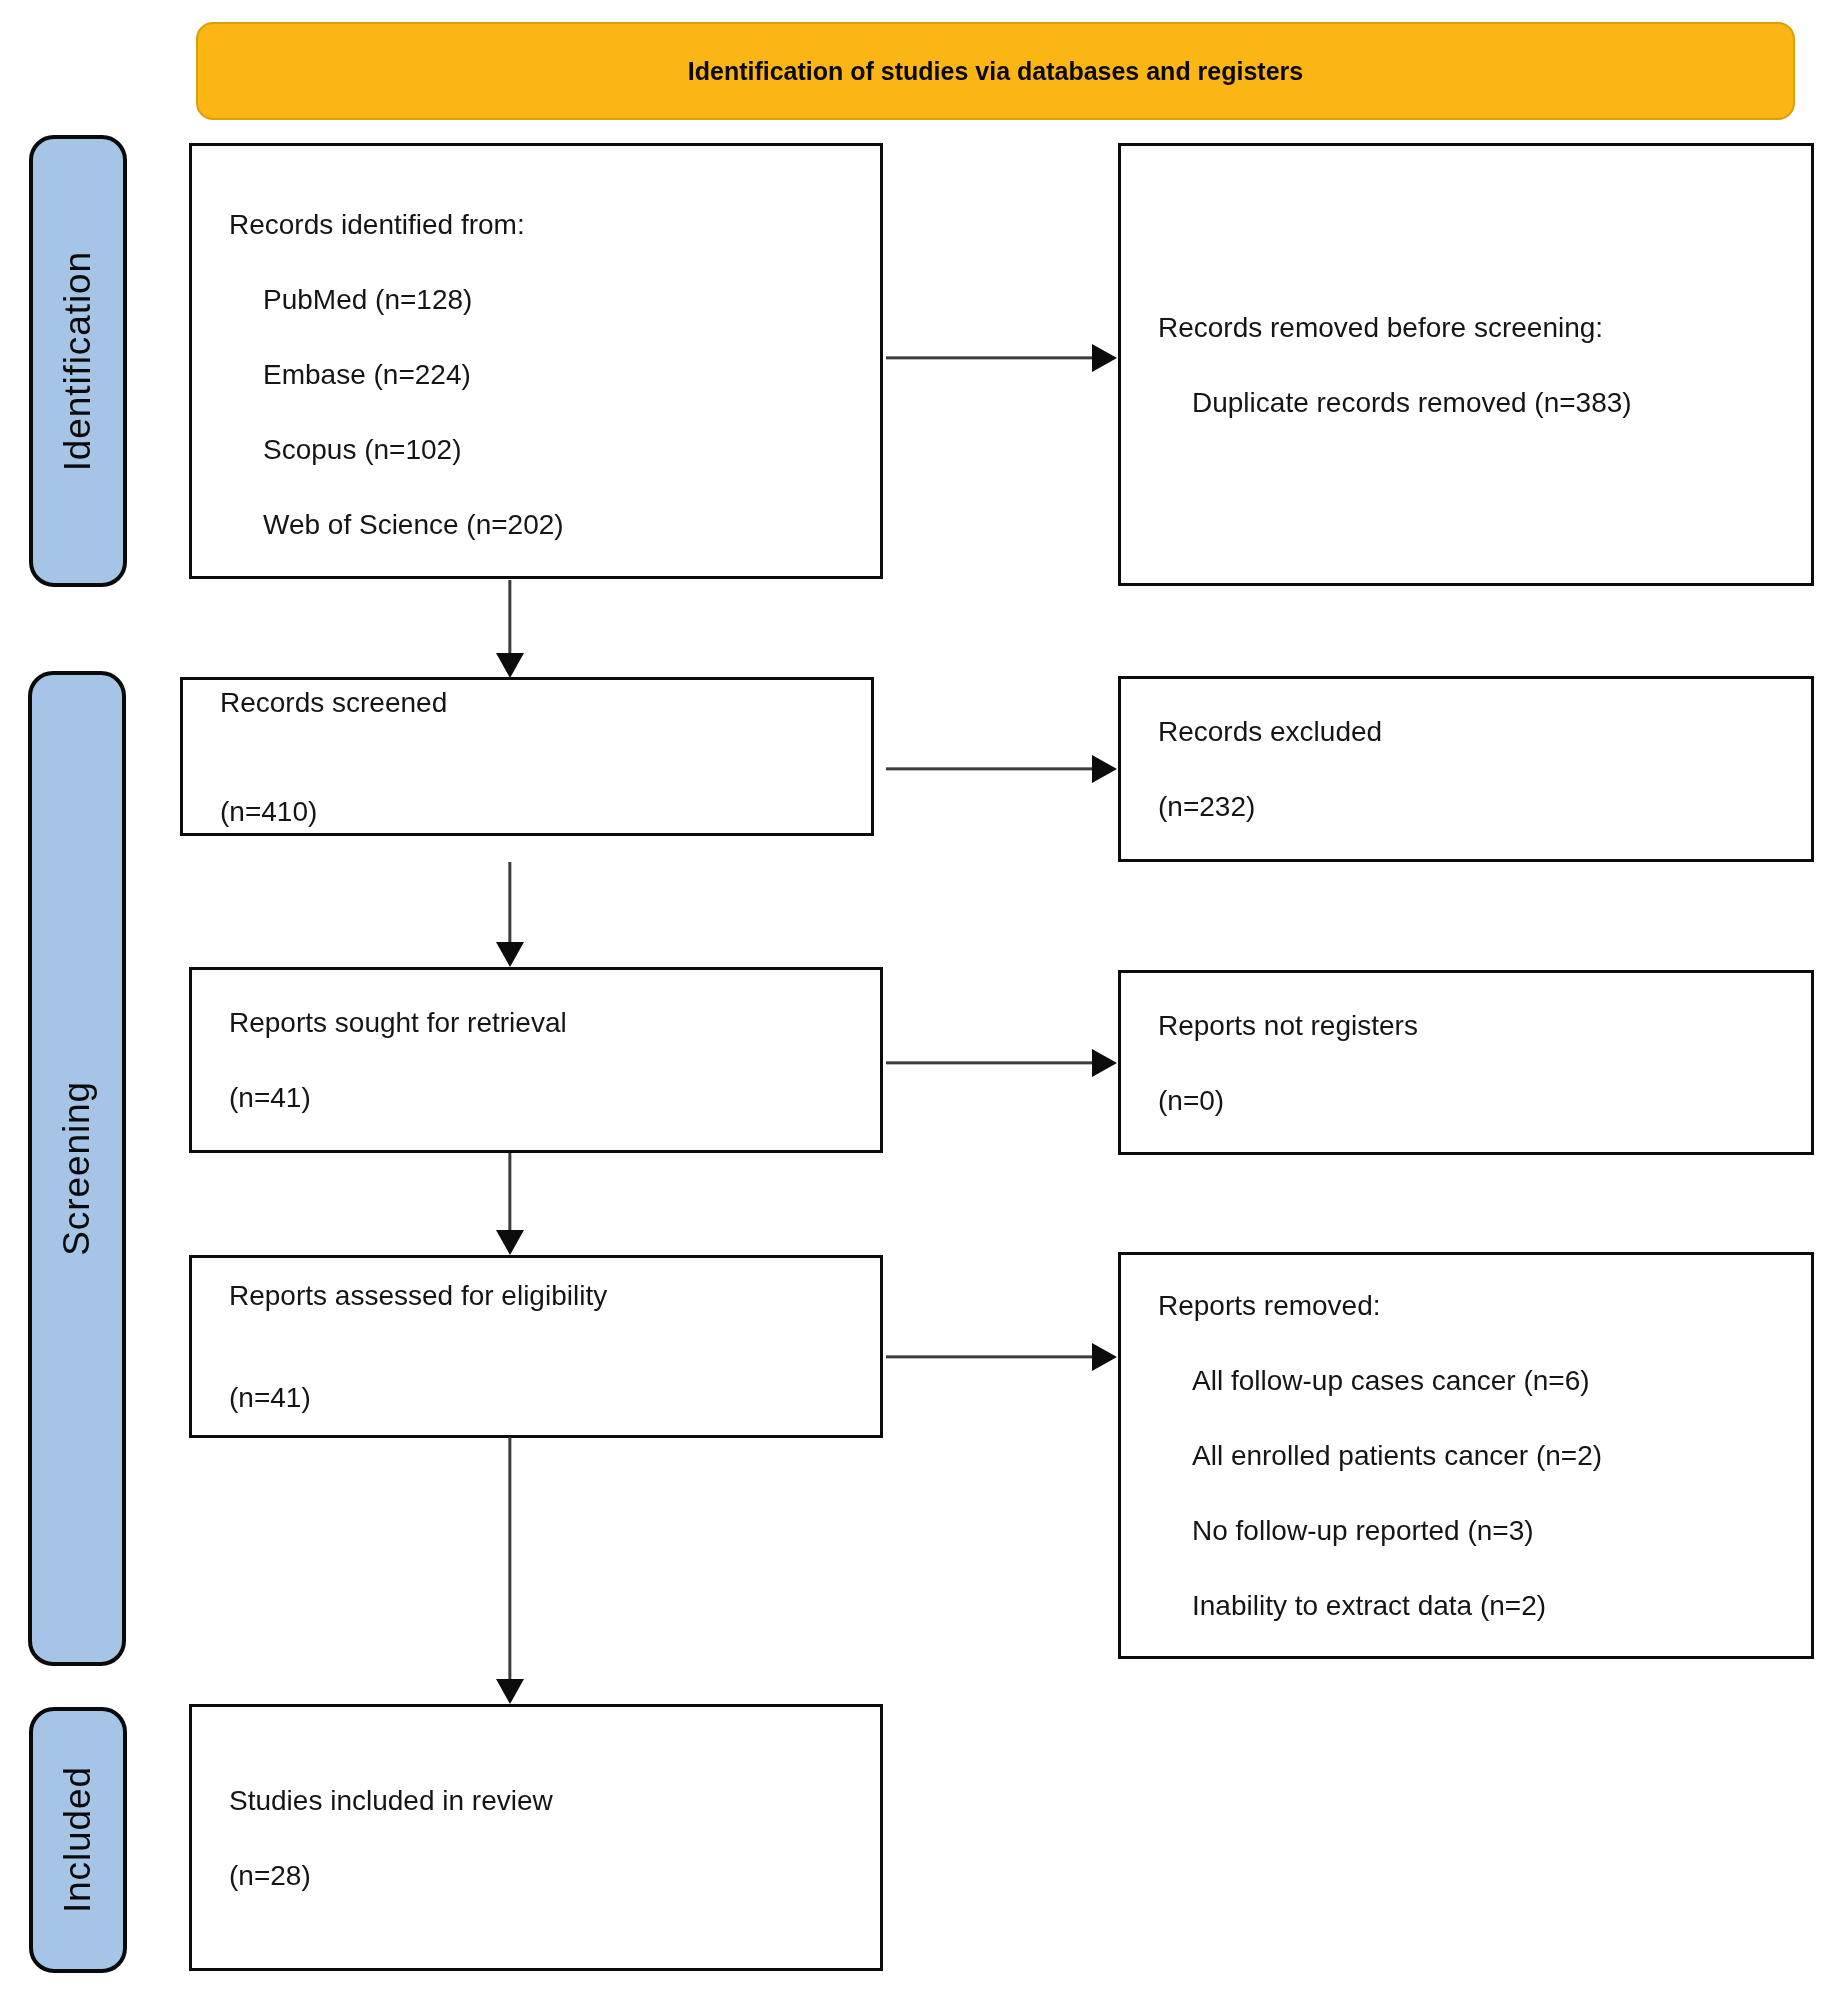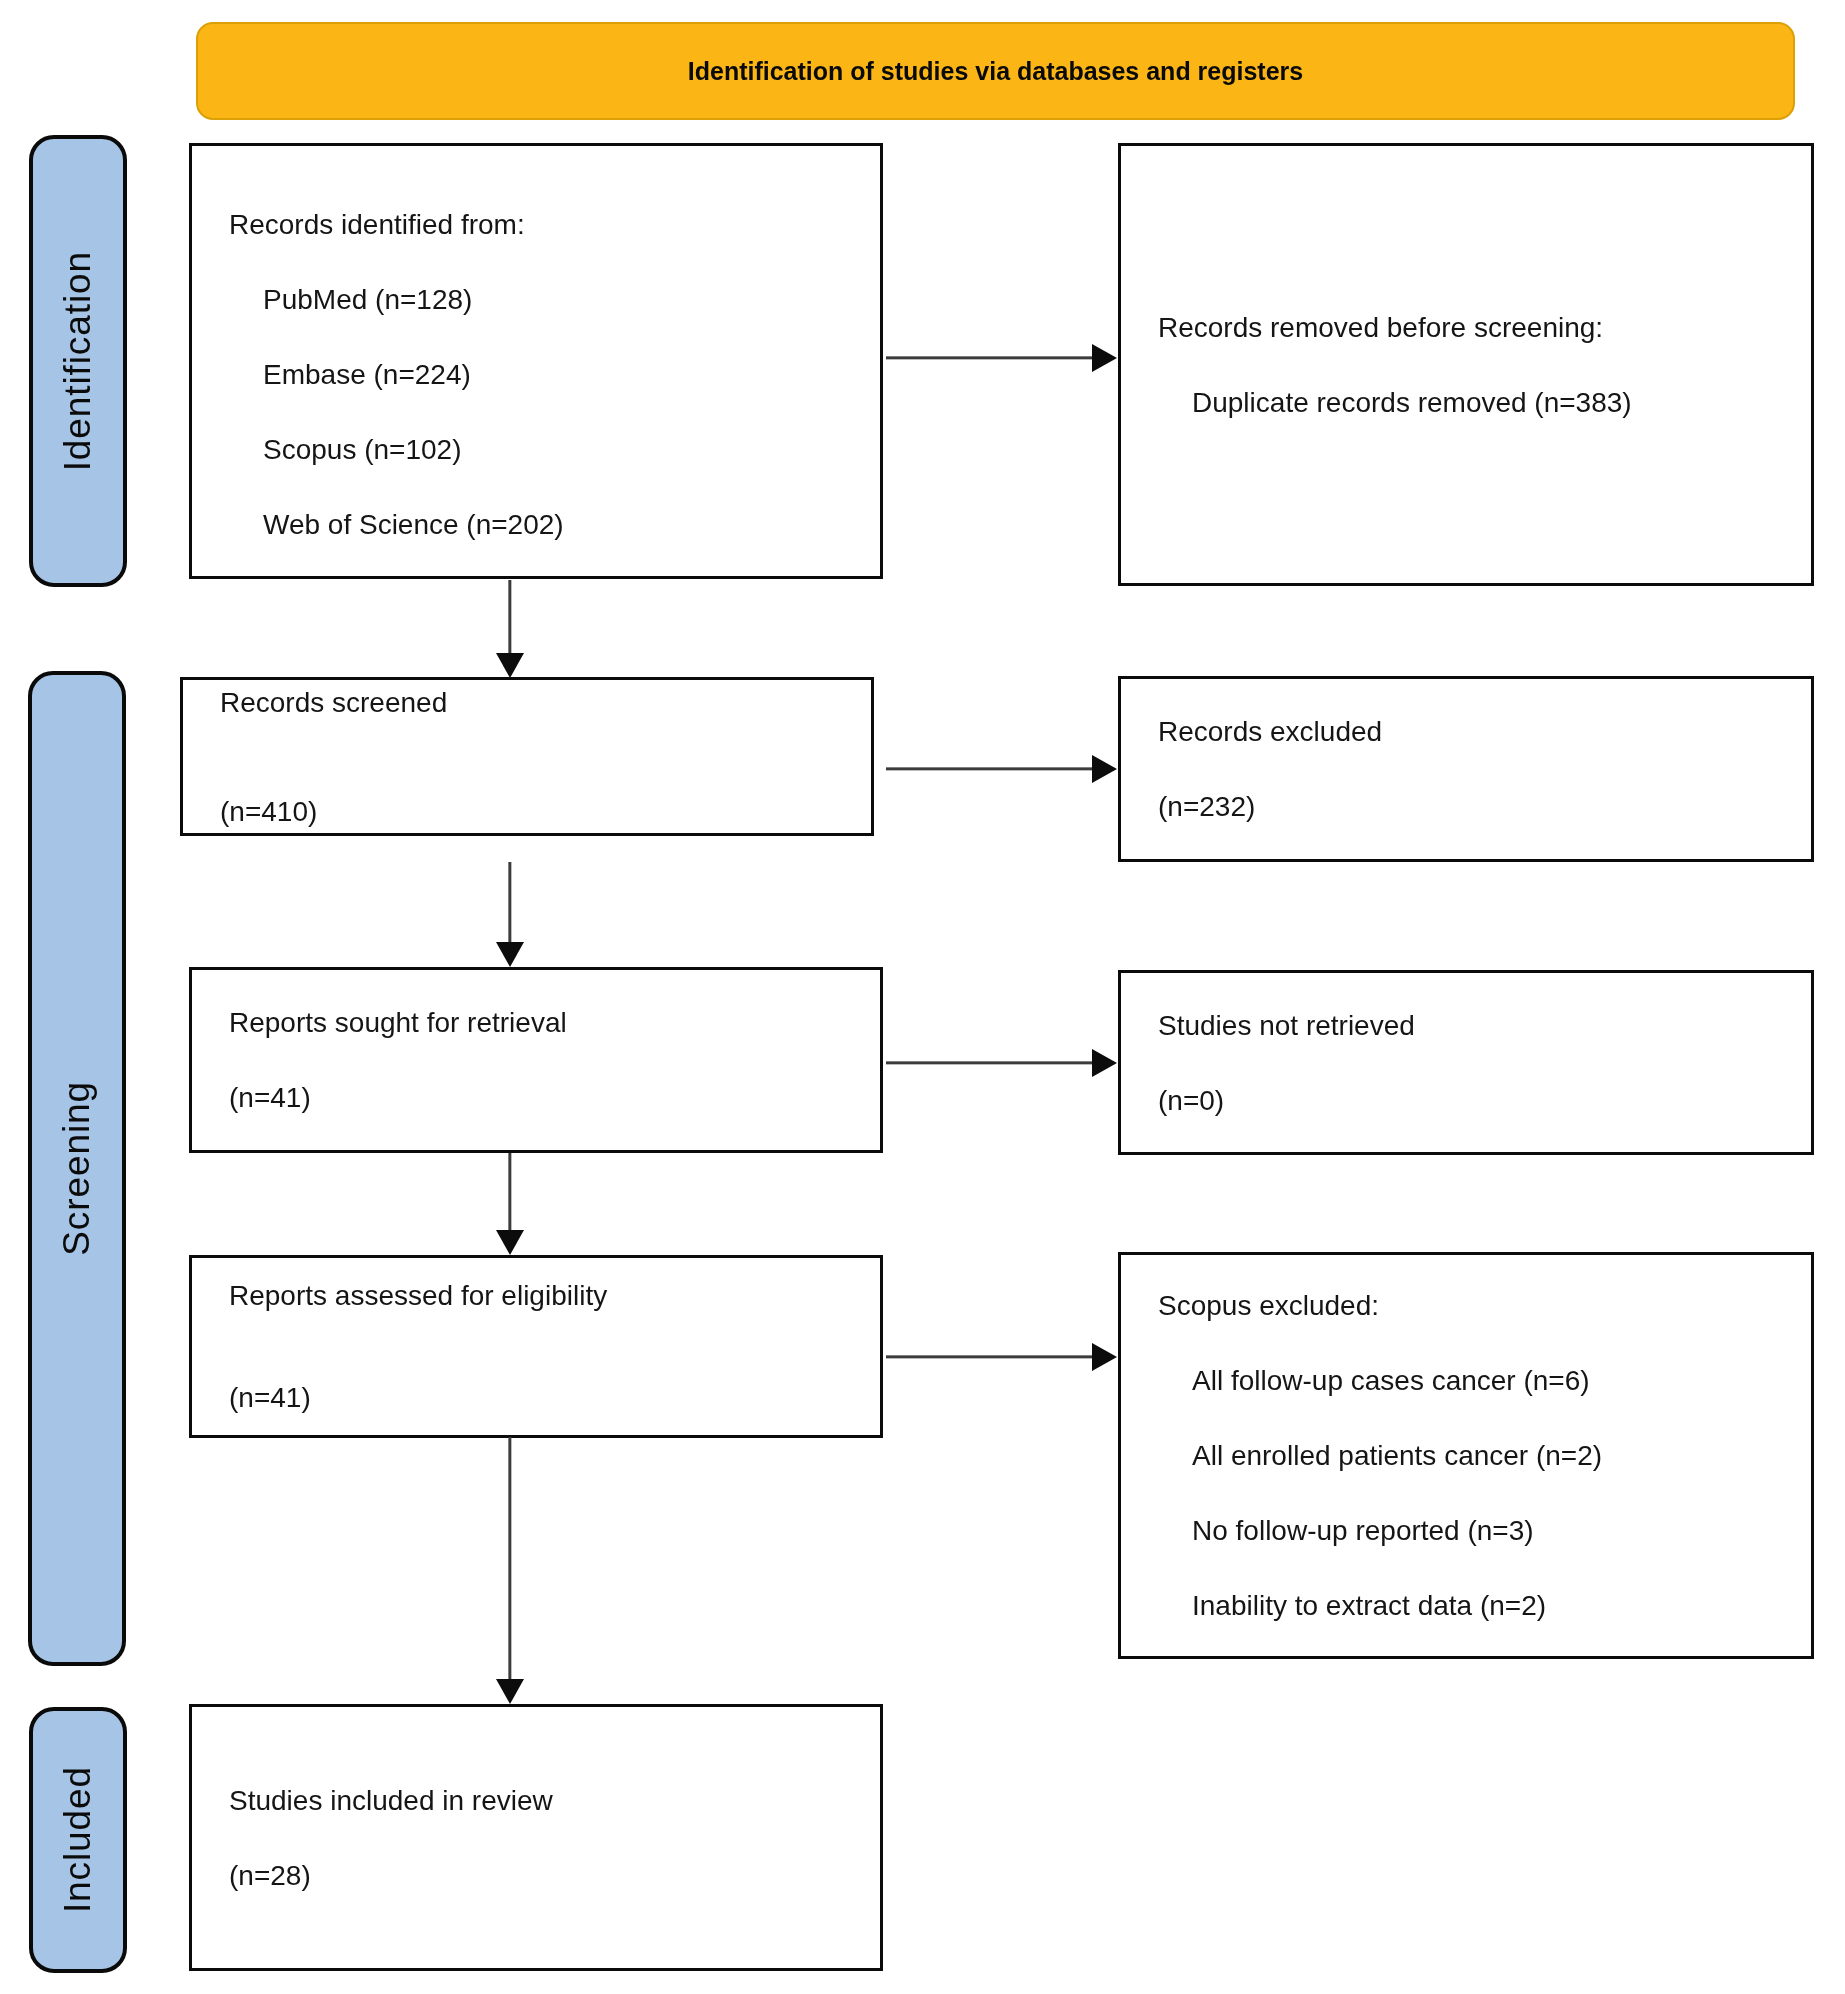--- a/index.html
+++ b/index.html
@@ -140,30 +140,30 @@
   <div class="box" id="b-rec-excluded">
     <div class="ln">Records excluded</div>
     <div class="ln">(n=232)</div>
   </div>
 
   <div class="box" id="b-sought">
     <div class="ln">Reports sought for retrieval</div>
     <div class="ln">(n=41)</div>
   </div>
   <div class="box" id="b-notretrieved">
-    <div class="ln">Studies not retrieved</div>
+    <div class="ln">Reports not registers</div>
     <div class="ln">(n=0)</div>
   </div>
 
   <div class="box" id="b-assessed">
     <div class="ln">Reports assessed for eligibility</div>
     <div class="ln">(n=41)</div>
   </div>
   <div class="box" id="b-rep-excluded">
-    <div class="ln">Scopus excluded:</div>
+    <div class="ln">Reports removed:</div>
     <div class="ln indent">All follow-up cases cancer (n=6)</div>
     <div class="ln indent">All enrolled patients cancer (n=2)</div>
     <div class="ln indent">No follow-up reported (n=3)</div>
     <div class="ln indent">Inability to extract data (n=2)</div>
   </div>
 
   <div class="box" id="b-included">
     <div class="ln">Studies included in review</div>
     <div class="ln">(n=28)</div>
   </div>

